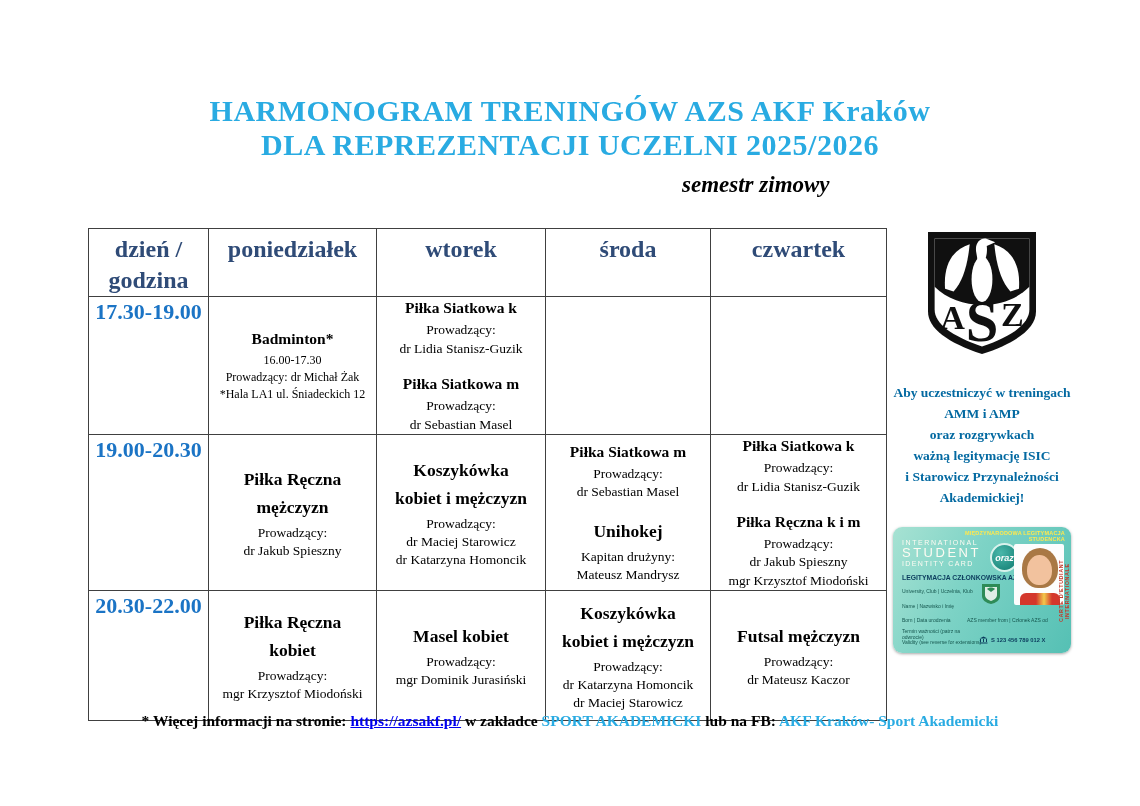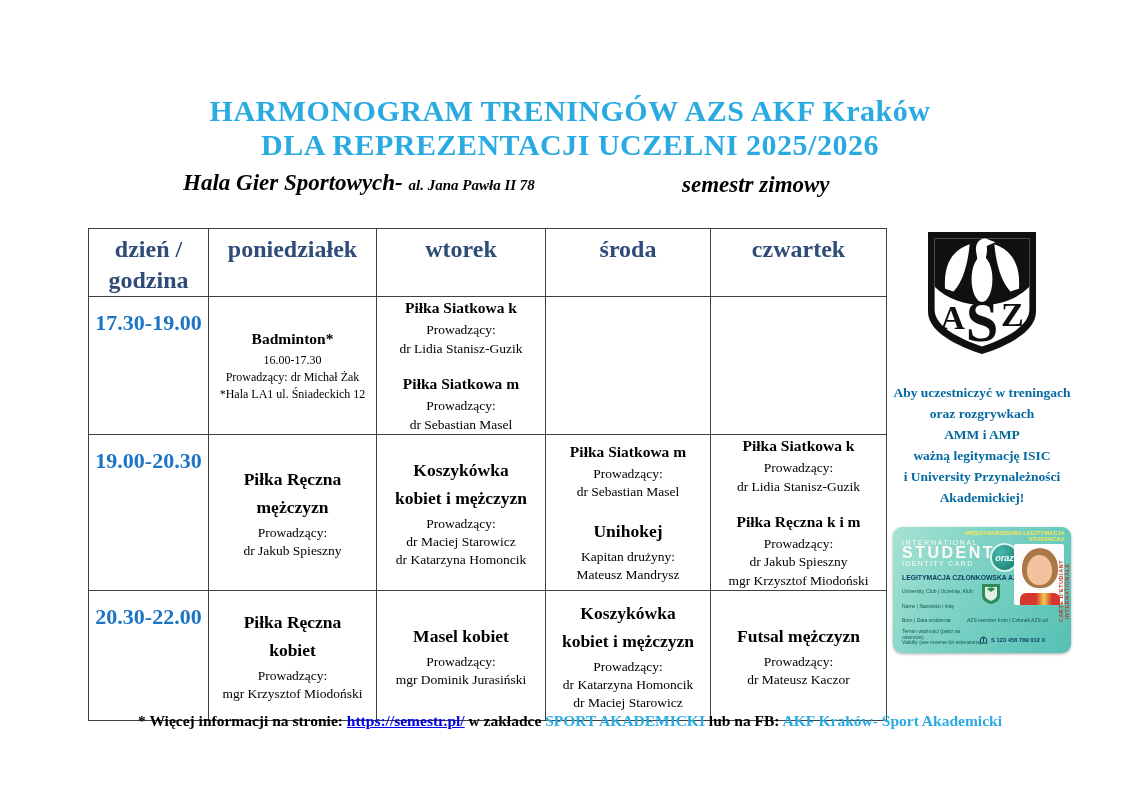--- a/index.html
+++ b/index.html
@@ -15,21 +15,21 @@
   .semester{position:absolute;left:682px;top:2px;font-size:23px;font-weight:bold;font-style:italic;}
 
   
   .tablewrap{position:absolute;left:88px;top:228px;}
   table{border-collapse:collapse;table-layout:fixed;}
   th,td{border:1.5px solid #404040;padding:0;margin:0;}
   col.c0{width:120px;}col.c1{width:168px;}col.c2{width:169px;}col.c3{width:165px;}col.c4{width:176px;}
   thead tr{height:62px;}
   tr.r0{height:136px;}tr.r1{height:136px;}tr.r2{height:130px;}
   th{font-size:24px;font-weight:bold;color:#2F4B77;vertical-align:top;padding-top:5px;line-height:31px;}
-  td.time-cell{vertical-align:top;text-align:center;padding-top:13px;
+  td.time-cell{vertical-align:top;text-align:center;padding-top:2px;
                font-size:22px;font-weight:bold;color:#1B74C5;}
   td.day-cell{vertical-align:middle;text-align:center;color:#000;}
   .event{padding:0 4px;}
   .event + .event{margin-top:15px;}
   .ev-title{font-weight:bold;font-size:15.5px;line-height:1.45;white-space:pre-line;margin-bottom:2px;}
   .ev-title.lg{font-size:17.5px;line-height:1.6;margin-bottom:3px;}
   .ev-line{font-size:13.5px;line-height:1.35;}
   .ev-line.sm{font-size:12px;line-height:1.4;}
 
   
@@ -39,21 +39,21 @@
 
   
   .isic-card{position:absolute;left:3px;top:299px;width:178px;height:126px;border-radius:9px;
              overflow:hidden;text-align:left;box-shadow:0 1px 3px rgba(0,0,0,.35);
              background:linear-gradient(118deg,#A7E2D3 0%,#7ED3C6 40%,#55C0B4 100%);
              font-family:"Liberation Sans","DejaVu Sans",sans-serif;}
   .card-strip{position:absolute;top:3px;left:46px;width:126px;font-size:5.5px;font-weight:bold;
               color:#FFE84D;text-align:right;letter-spacing:.2px;}
   .card-brand{position:absolute;top:12px;left:9px;color:#FDFBF2;}
   .cb1{font-size:7px;letter-spacing:1.6px;}
-  .cb2{font-size:16px;font-weight:bold;letter-spacing:2.5px;line-height:14px;}
+  .cb2{font-size:13px;font-weight:normal;letter-spacing:2.5px;line-height:14px;}
   .cb3{font-size:7px;letter-spacing:1.4px;}
   .isic-globe{position:absolute;top:16px;left:97px;width:25px;height:25px;border-radius:50%;
               background:radial-gradient(circle at 35% 32%,#49B7AA,#0F7A6F);
               border:2px solid #D8F2EC;color:#fff;font-style:italic;font-weight:bold;font-size:9px;
               display:flex;align-items:center;justify-content:center;}
   .member-title{position:absolute;top:47px;left:9px;font-size:6.8px;font-weight:bold;color:#0B3C5D;}
   .cf{position:absolute;font-size:5px;color:#15564E;}
   .cf1{top:61px;left:9px;}
   .cf2{top:76px;left:9px;}
   .cf3{top:90px;left:9px;}
@@ -85,24 +85,20 @@
 <body>
 
 <div class="page">
 
   <div class="title">
     <div>HARMONOGRAM TRENINGÓW AZS AKF Kraków</div>
     <div>DLA REPREZENTACJI UCZELNI 2025/2026</div>
   </div>
 
   <div class="subtitle">
-    <span class="venue">
-      <span>Hala Gier Sportowych-</span>
-      <span class="addr">al. Jana Pawła II 78</span>
-    </span>
     <span class="semester">semestr zimowy</span>
   </div>
 
   <div class="tablewrap">
     <table>
       <colgroup>
           <col class="c0">
           <col class="c1">
           <col class="c2">
           <col class="c3">
@@ -235,24 +231,24 @@
       <path d="M99,62 C101,34 89,20 73,15 C75,36 80,54 90,65 Z" fill="#ffffff"></path>
       <path d="M54,24 C52,14 58,8 64,9 L74,13 L65,17 C66,24 64,30 62,36 L56,36 Z" fill="#ffffff"></path>
       <ellipse cx="60" cy="52" rx="11" ry="24" fill="#ffffff"></ellipse>
       <text x="29" y="104" font-family="Liberation Serif, DejaVu Serif, serif" font-size="36" font-weight="bold" fill="#101010" text-anchor="middle">A</text>
       <text x="60" y="117" font-family="Liberation Serif, DejaVu Serif, serif" font-size="62" font-weight="bold" fill="#101010" text-anchor="middle">S</text>
       <text x="92" y="101" font-family="Liberation Serif, DejaVu Serif, serif" font-size="36" font-weight="bold" fill="#101010" text-anchor="middle">Z</text>
     </svg>
 
     <div class="note">
         <div class="note-line">Aby uczestniczyć w treningach</div>
+        <div class="note-line">AMM i AMP</div>
         <div class="note-line">oraz rozgrywkach</div>
-        <div class="note-line">AMM i AMP</div>
         <div class="note-line">ważną legitymację ISIC</div>
-        <div class="note-line">i University Przynależności</div>
+        <div class="note-line">i Starowicz Przynależności</div>
         <div class="note-line">Akademickiej!</div>
       </div>
 
     <div class="isic-card">
       <div class="card-strip">MIĘDZYNARODOWA LEGITYMACJA STUDENCKA</div>
       <div class="card-brand">
         <div class="cb1">INTERNATIONAL</div>
         <div class="cb2">STUDENT</div>
         <div class="cb3">IDENTITY CARD</div>
       </div>
@@ -279,15 +275,15 @@
       </div>
       <div class="photo">
         <div class="hair"></div>
         <div class="face"></div>
         <div class="top-red"></div>
       </div>
       <div class="side-text">CARTE D'ETUDIANT INTERNATIONALE</div>
     </div>
   </div>
 
-  <div class="footer"><span class="seg-black">* Więcej informacji na stronie: </span><a href="#">https://semestr.pl/</a><span class="seg-black"> w zakładce </span><span class="seg-cyan">SPORT AKADEMICKI</span><span class="seg-black"> lub na FB: </span><span class="seg-cyan">AKF Kraków- Sport Akademicki</span></div>
+  <div class="footer"><span class="seg-black">* Więcej informacji na stronie: </span><a href="#">https://azsakf.pl/</a><span class="seg-black"> w zakładce </span><span class="seg-cyan">SPORT AKADEMICKI</span><span class="seg-black"> lub na FB: </span><span class="seg-cyan">AKF Kraków- Sport Akademicki</span></div>
 
 </div>
 
 </body></html>

